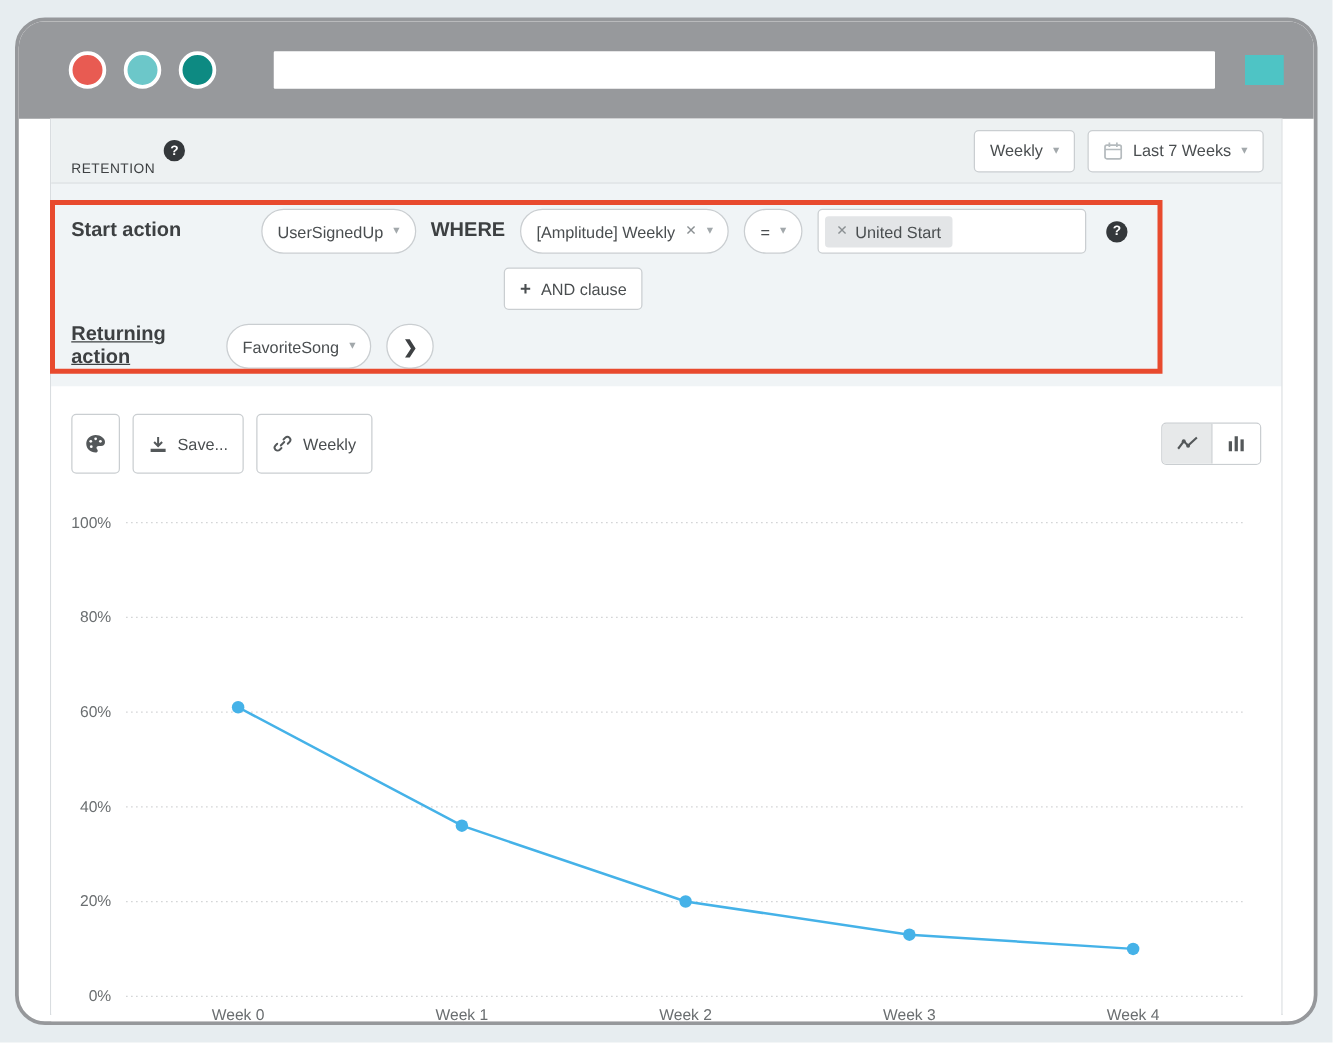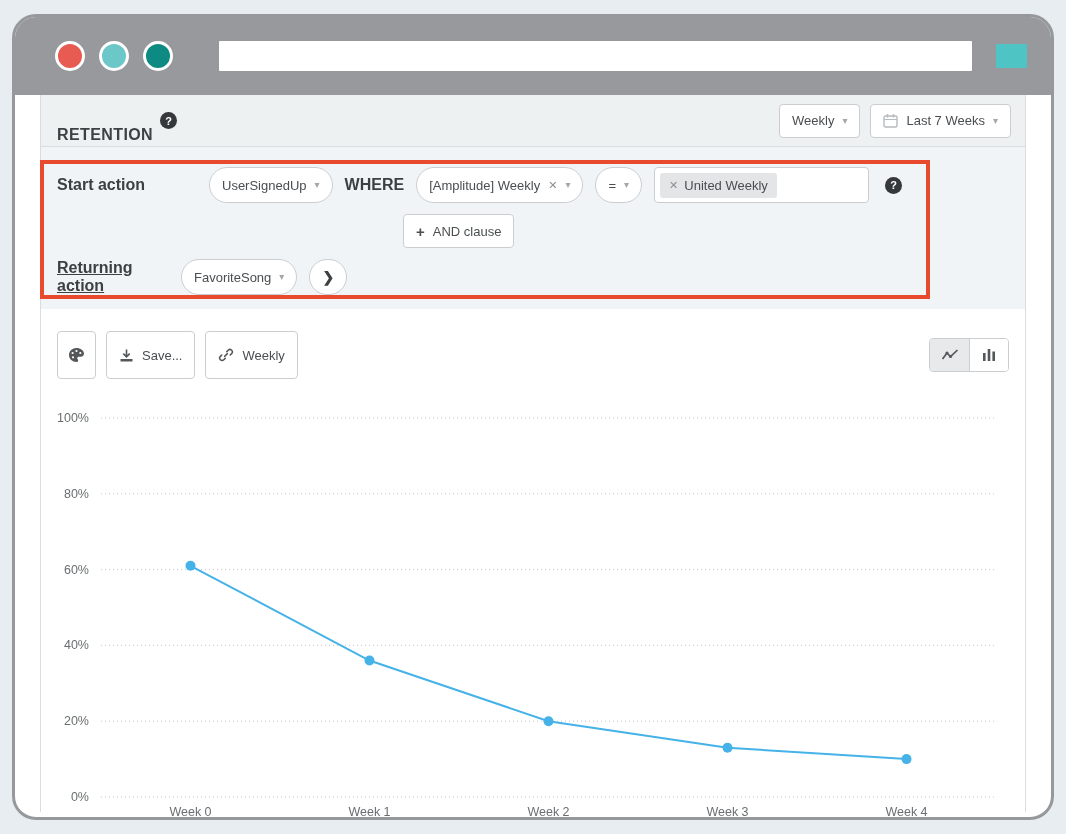--- a/index.html
+++ b/index.html
@@ -14,21 +14,21 @@
   .dot { width:30px; height:30px; border-radius:50%; border:3px solid #fff; margin-right:14px; flex:none; }
   .addr { height:30px; background:#fff; flex:1; margin-left:32px; margin-right:24px; border-radius:1px; }
   .chrome-btn { width:31px; height:24px; background:#4ec4c5; flex:none; }
 
   .bodyarea { height:722px; display:flex; justify-content:center; padding-bottom:5px; }
   .panel { width:986px; border:solid #d9dde0; border-width:0 1px 1px; display:flex; flex-direction:column; background:#fff; }
 
   
   .panel-header { height:52px; background:#edf1f2; border-bottom:1px solid #d9dde0;
                   display:flex; align-items:center; padding:0 14px 0 16px; flex:none; }
-  .title { font-size:16px; font-weight:700; letter-spacing:.4px; color:#3e4143;margin-top:28px; }
+  .title { font-size:11px; font-weight:400; letter-spacing:.4px; color:#3e4143;margin-top:28px; }
   .help { width:17px; height:17px; border-radius:50%; background:#34383b; color:#fff; font-size:11px;
           font-weight:700; display:inline-flex; align-items:center; justify-content:center; margin-left:7px; flex:none; cursor:pointer; }
   .hdr-right { margin-left:auto; display:flex; gap:10px; }
   .btn { background:#fff; border:1px solid #caced1; border-radius:4px; height:34px;
          display:inline-flex; align-items:center; gap:8px; padding:0 12px; font-size:13px; color:#4a4e50; cursor:pointer; }
   .caret { color:#a2a8ab; font-size:10px; line-height:1; }
   .xmark { color:#8a8f92; font-size:11px; line-height:1; }
 
   
   .query { background:#f0f4f6; position:relative; padding:20px 0 14px; flex:none; }
@@ -113,21 +113,21 @@
             <span class="xmark">✕</span>
             <span class="caret">▾</span>
           </button>
           <button class="btn dd">
             <span>=</span>
             <span class="caret">▾</span>
           </button>
           <div class="filterbox">
             <span class="chip">
               <span class="xmark">✕</span>
-              <span>United Weekly</span>
+              <span>United Start</span>
             </span>
           </div>
           <span class="help qhelp">?</span>
         </div>
 
         <div class="qrow">
           <button class="btn andbtn">
             <span class="plus">+</span>
             <span>AND clause</span>
           </button>

